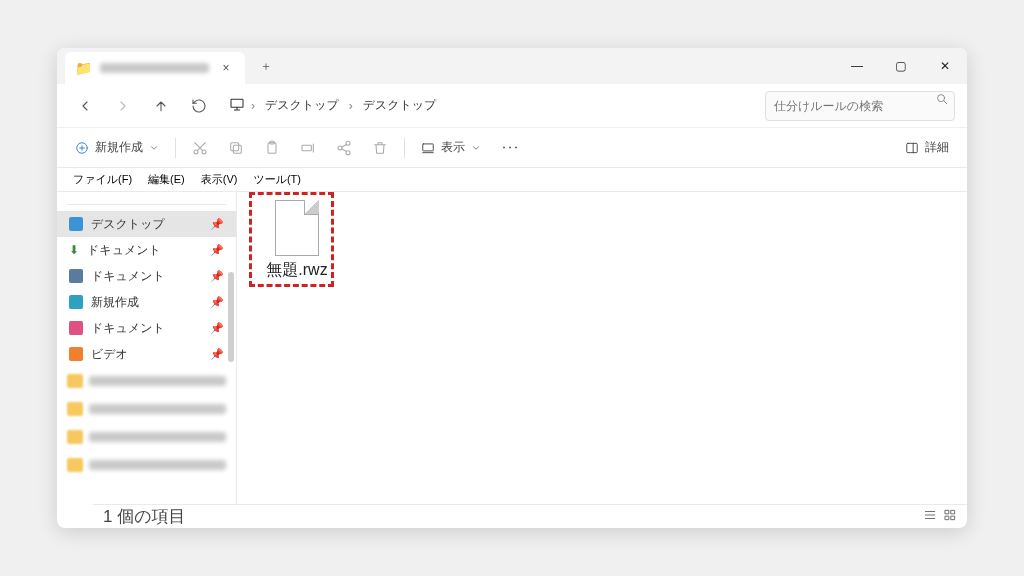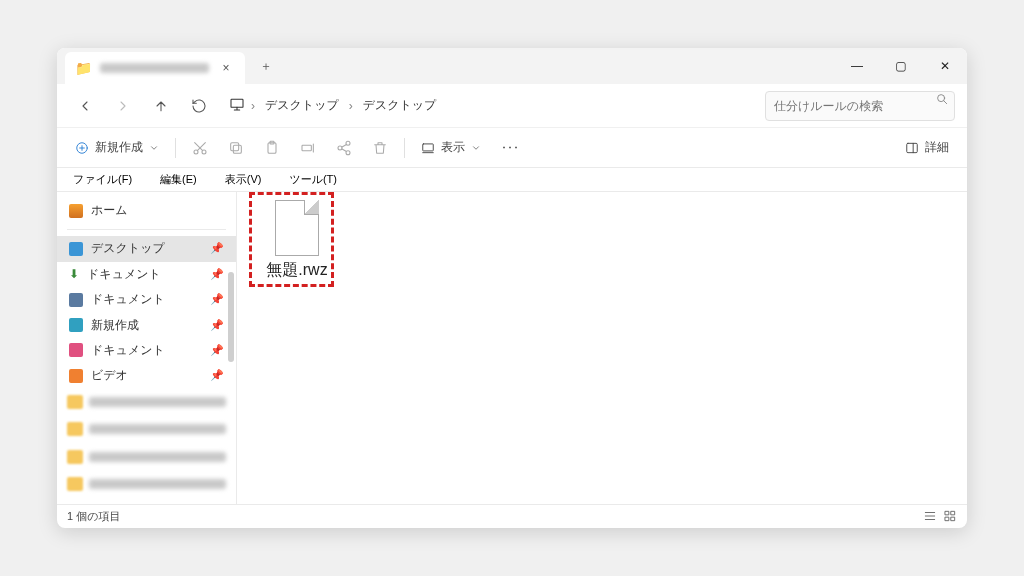--- a/index.html
+++ b/index.html
@@ -69,21 +69,21 @@
   .toolbar {
     height:40px; display:flex; align-items:center; padding:0 10px; gap:4px;
     border-bottom:1px solid #eaeaea;
   }
   .tbtn { height:30px; display:flex; align-items:center; gap:6px; padding:0 8px; color:#444; border-radius:4px;}
   .tbtn svg{display:block;}
   .tsep{ width:1px; height:20px; background:#e0e0e0; margin:0 4px;}
   .muted{color:#aaa;}
   .spacer{flex:1;}
   
-  .menubar { height:24px; display:flex; align-items:center; padding:0 8px; gap:12px; border-bottom:1px solid #eaeaea; font-size:11px;}
+  .menubar { height:24px; display:flex; align-items:center; padding:0 8px; gap:0; border-bottom:1px solid #eaeaea; font-size:11px;}
   .menuitem{ padding:2px 8px;}
   
   .bodyarea{ flex:1; display:flex; overflow:hidden; }
   .sidebar{ width:180px; border-right:1px solid #eaeaea; display:flex; flex-direction:column; padding:6px 0; position:relative;}
   .sideitem{ height:26px; display:flex; align-items:center; gap:8px; padding:0 12px; color:#333;}
   .sideitem .pin{ margin-left:auto; color:#888; font-size:11px;}
   .sideitem.selected{ background:#e5e5e5;}
   .sidesep{ height:1px; background:#eaeaea; margin:6px 10px;}
   .side-blurred{ height:24px; margin:2px 10px; display:flex; align-items:center; gap:6px;}
   .side-blurred .icn{ width:16px; height:14px; background:#f6c85f; border-radius:2px; filter:blur(1px);}
@@ -101,21 +101,21 @@
     background: linear-gradient(135deg, #fff 0 50%, #ccc 50% 100%);
     border-left:1px solid #aaa; border-bottom:1px solid #aaa;
   }
   .fileicon .name{ font-size:16px; color:#222; }
   .highlight-box{
     position:absolute;
     border:3px dashed #d32020;
     pointer-events:none;
   }
   
-  .statusbar{ height:24px; border-top:1px solid #eaeaea; display:flex; align-items:center; padding:0 10px; font-size:11px; color:#444;}
+  .statusbar{ height:24px; border-top:1px solid #eaeaea; display:flex; align-items:center; padding:0 10px; font-size:17px; color:#444;margin-left:36px;}
   .statusbar .right{ margin-left:auto; display:flex; gap:6px; color:#666;}
   
   .sq{ width:14px; height:14px; border-radius:2px; display:inline-block;}
   .sq-blue{background:#3a95d6;}
   .sq-orange{background:#f08030;}
   .sq-pink{background:#e05080;}
   .sq-cyan{background:#30a0c0;}
   .sq-home{background:linear-gradient(#f6a030,#d07020);}
   svg{fill:none; stroke:currentColor; stroke-width:1.6; stroke-linecap:round; stroke-linejoin:round;}
 </style>
@@ -253,24 +253,20 @@
 
   <div class="menubar">
     <div class="menuitem">ファイル(F)</div>
     <div class="menuitem">編集(E)</div>
     <div class="menuitem">表示(V)</div>
     <div class="menuitem">ツール(T)</div>
   </div>
 
   <div class="bodyarea">
     <div class="sidebar">
-      <div class="sideitem">
-          <span class="sq sq-home"></span>
-          <span>ホーム</span>
-        </div>
       <div class="sidesep"></div>
       <div class="sideitem selected">
           <span class="sq sq-blue"></span>
           <span>デスクトップ</span>
           <span class="pin">📌</span>
         </div>
       <div class="sideitem">
           <span style="color:#3a8a3a">⬇</span>
           <span>ドキュメント</span>
           <span class="pin">📌</span>

